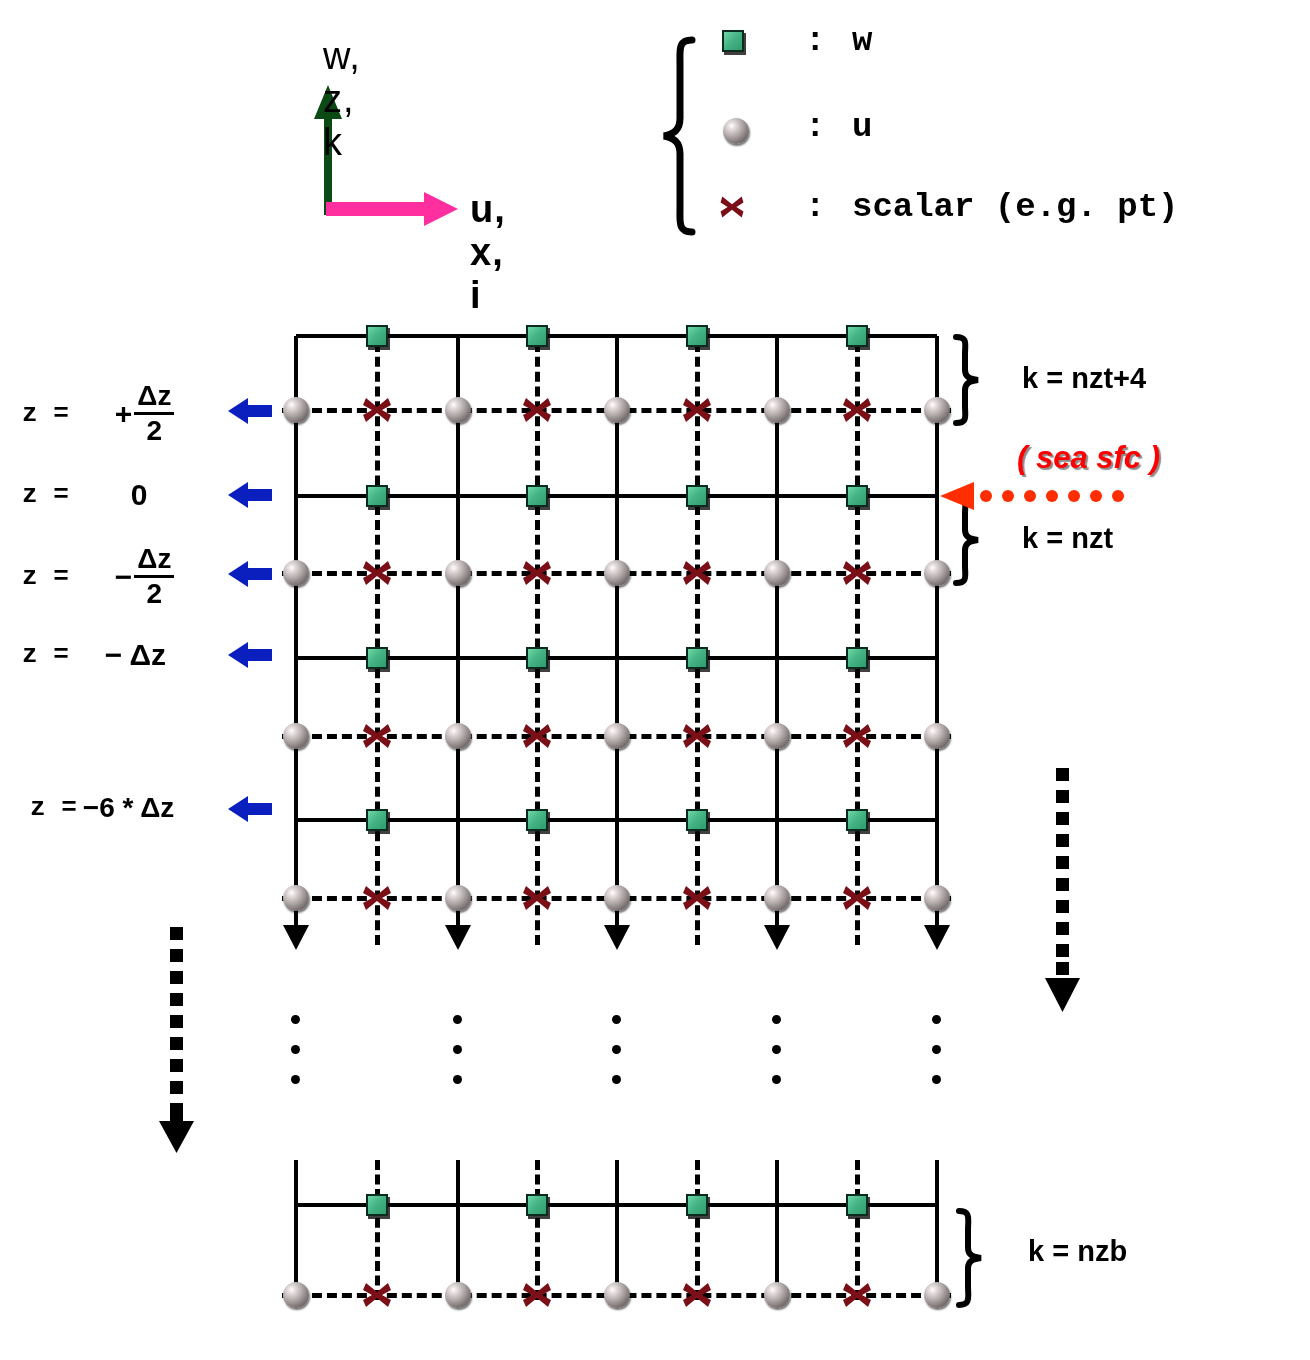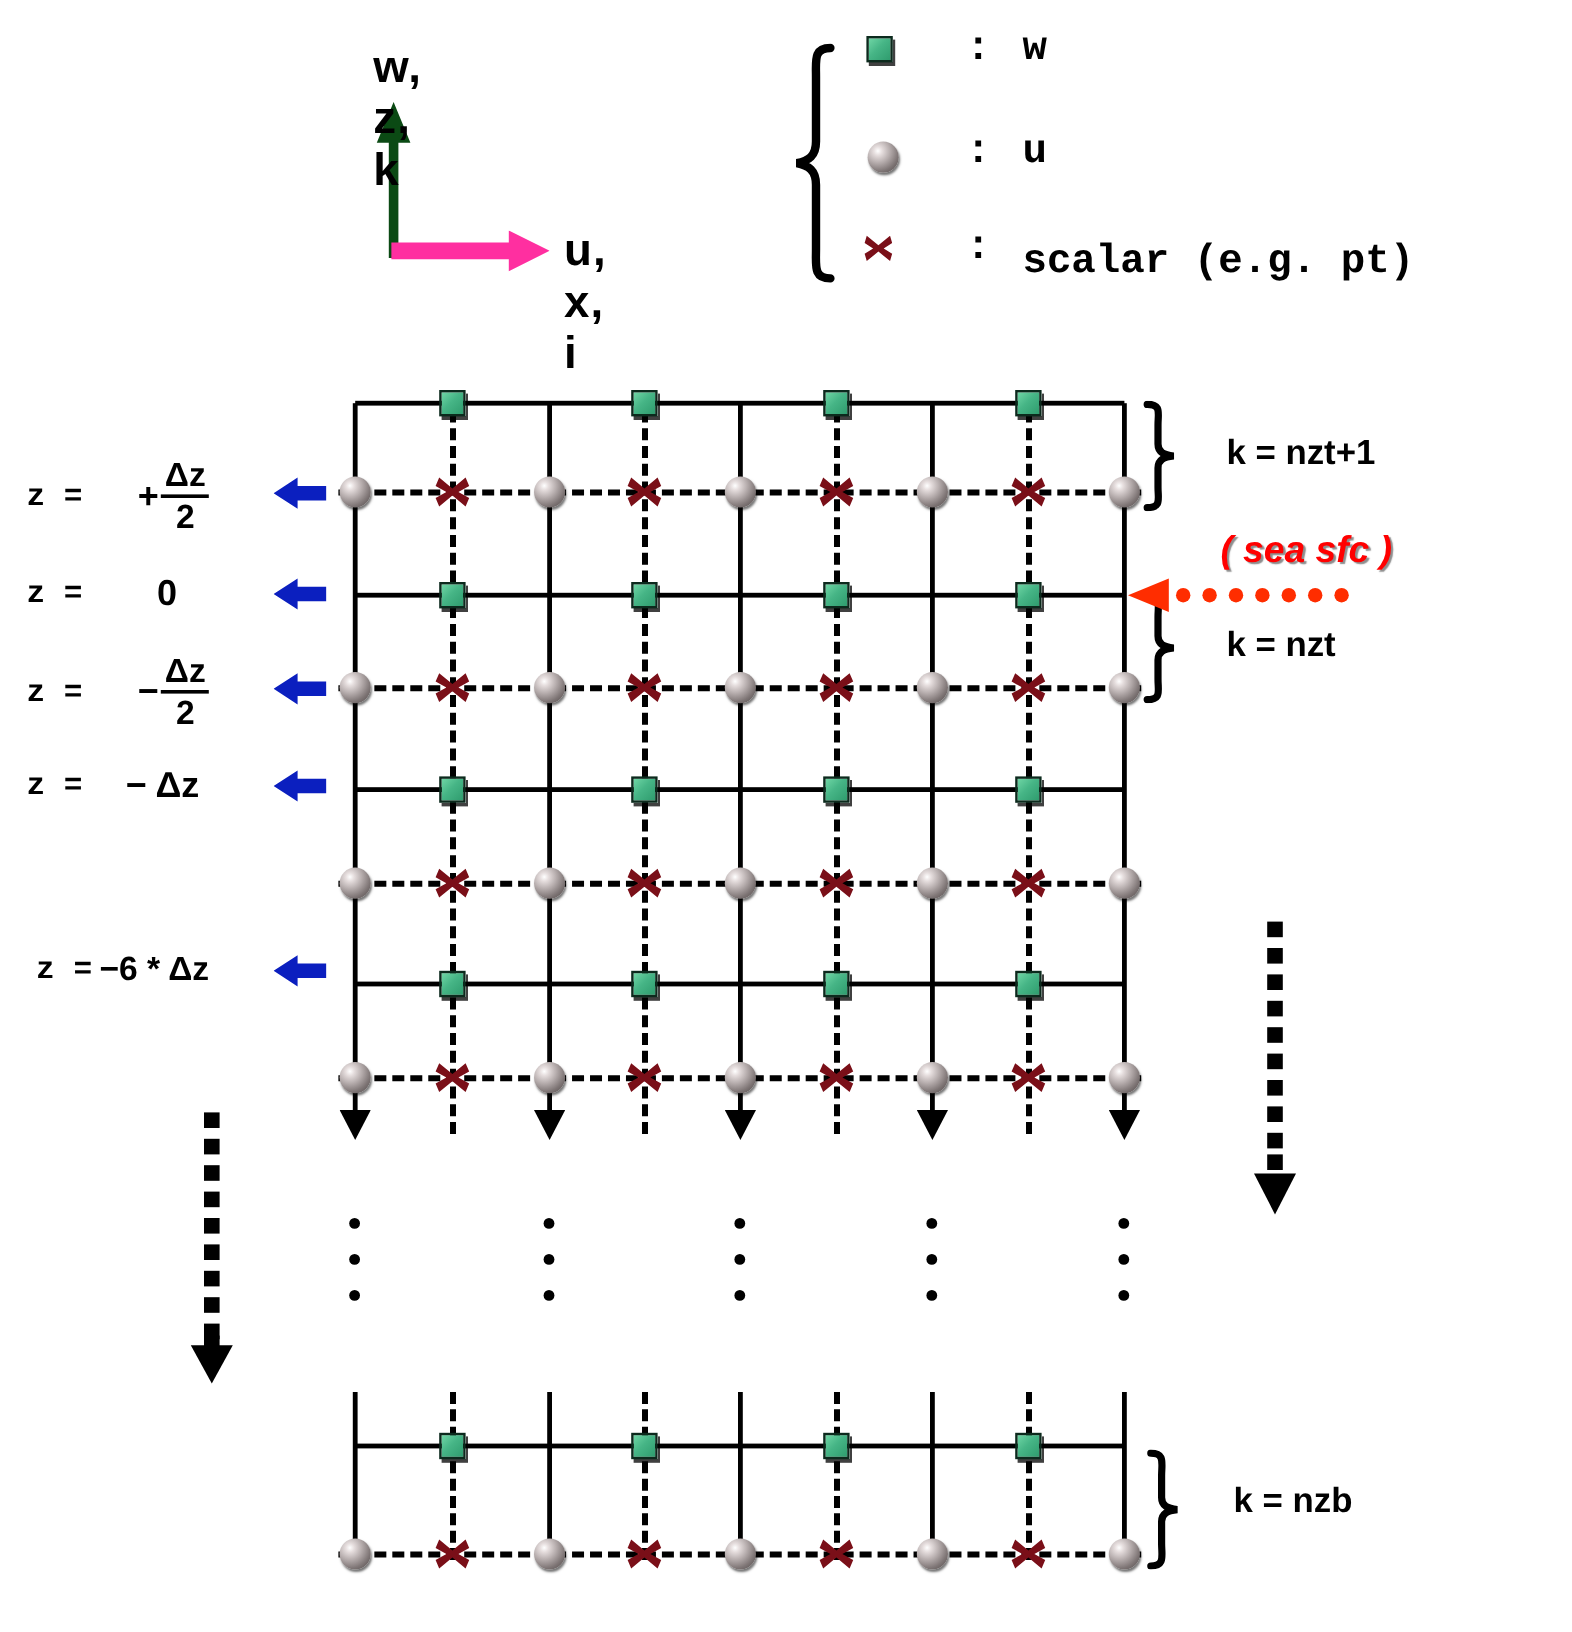--- a/index.html
+++ b/index.html
@@ -1,21 +1,21 @@
 <!DOCTYPE html>
 <html><head>
 <meta charset="utf-8">
 <style>
   html,body{margin:0;padding:0;background:#ffffff;}
   body{width:1310px;height:1360px;position:relative;overflow:hidden;
        font-family:"Liberation Sans",sans-serif;color:#000;}
   .abs{position:absolute;}
 
   
-  #axis-label-vert{left:311px;top:35px;font-size:38px;font-weight:bold;letter-spacing:1px;}
+  #axis-label-vert{left:323px;top:35px;font-size:38px;font-weight:normal;letter-spacing:1px;}
   #axis-label-horz{left:470px;top:188px;font-size:38px;font-weight:bold;letter-spacing:1px;}
 
   
   .legend-colon{font-family:"Liberation Mono",monospace;font-size:34px;font-weight:bold;}
   .legend-text{font-family:"Liberation Mono",monospace;font-size:34px;font-weight:bold;white-space:nowrap;}
 
   
   .w-sq{width:22px;height:22px;background:
         linear-gradient(135deg,#6fd6a5 0%,#46b586 45%,#2f9c6e 100%);
         border:2px solid #0c2a1d;box-sizing:border-box;
@@ -78,21 +78,21 @@
   <div class="abs u-sph" style="left:723px;top:118px;"></div>
   <div class="abs legend-colon" style="left:805px;top:108px;">:</div>
   <div class="abs legend-text" style="left:852px;top:108px;">u</div>
 
   <div class="abs x-mk" style="left:717px;top:192px;width:30px;height:30px;">
     <svg width="30" height="30" viewBox="0 0 34 34">
       <path d="M6 5 L17 14 L28 5 L30 12 L22 17 L30 22 L28 29 L17 20 L6 29 L4 22 L12 17 L4 12 Z" fill="#7a0f18"></path>
     </svg>
   </div>
   <div class="abs legend-colon" style="left:805px;top:188px;">:</div>
-  <div class="abs legend-text" style="left:852px;top:200px;">scalar (e.g. pt)</div>
+  <div class="abs legend-text" style="left:852px;top:188px;">scalar (e.g. pt)</div>
 </div>
 
 <div class="abs zlab" style="left:22px;top:382px;">
   <span class="zeq">z =</span>
   <span style="display:inline-block;width:46px;"></span>
   <span class="sgn">+</span>
   <span class="frac">
     <span class="num">Δz</span>
     <span class="bar"></span>
     <span class="den">2</span>
@@ -309,21 +309,21 @@
       </svg></div>
     <div class="abs" style="left: 840px; top: 1278px;"><svg width="34" height="34" viewBox="0 0 34 34">
         <path d="M6 5 L17 14 L28 5 L31 12 L22 17 L31 22 L28 29 L17 20 L6 29 L3 22 L12 17 L3 12 Z" fill="#7a0f18"></path>
       </svg></div>
   </div>
 
 <svg class="abs" style="left:952px;top:334px;" width="38" height="92" viewBox="0 0 38 92">
   <path d="M4 3 C16 3 13 10 13 20 L13 36 C13 43 18 45 26 46 C18 47 13 49 13 56 L13 72
            C13 82 16 89 4 89" fill="none" stroke="#000" stroke-width="6" stroke-linecap="round"></path>
 </svg>
-<div class="abs klab" style="left:1022px;top:362px;">k = nzt+1</div>
+<div class="abs klab" style="left:1022px;top:362px;">k = nzt+4</div>
 
 <svg class="abs" style="left:952px;top:494px;" width="38" height="92" viewBox="0 0 38 92">
   <path d="M4 3 C16 3 13 10 13 20 L13 36 C13 43 18 45 26 46 C18 47 13 49 13 56 L13 72
            C13 82 16 89 4 89" fill="none" stroke="#000" stroke-width="6" stroke-linecap="round"></path>
 </svg>
 <div class="abs klab" style="left:1022px;top:522px;">k = nzt</div>
 
 <div class="abs seasfc" style="left:1017px;top:440px;">( sea sfc )</div>
 
 <svg class="abs" style="left:940px;top:480px;" width="190" height="32" viewBox="0 0 190 32">

